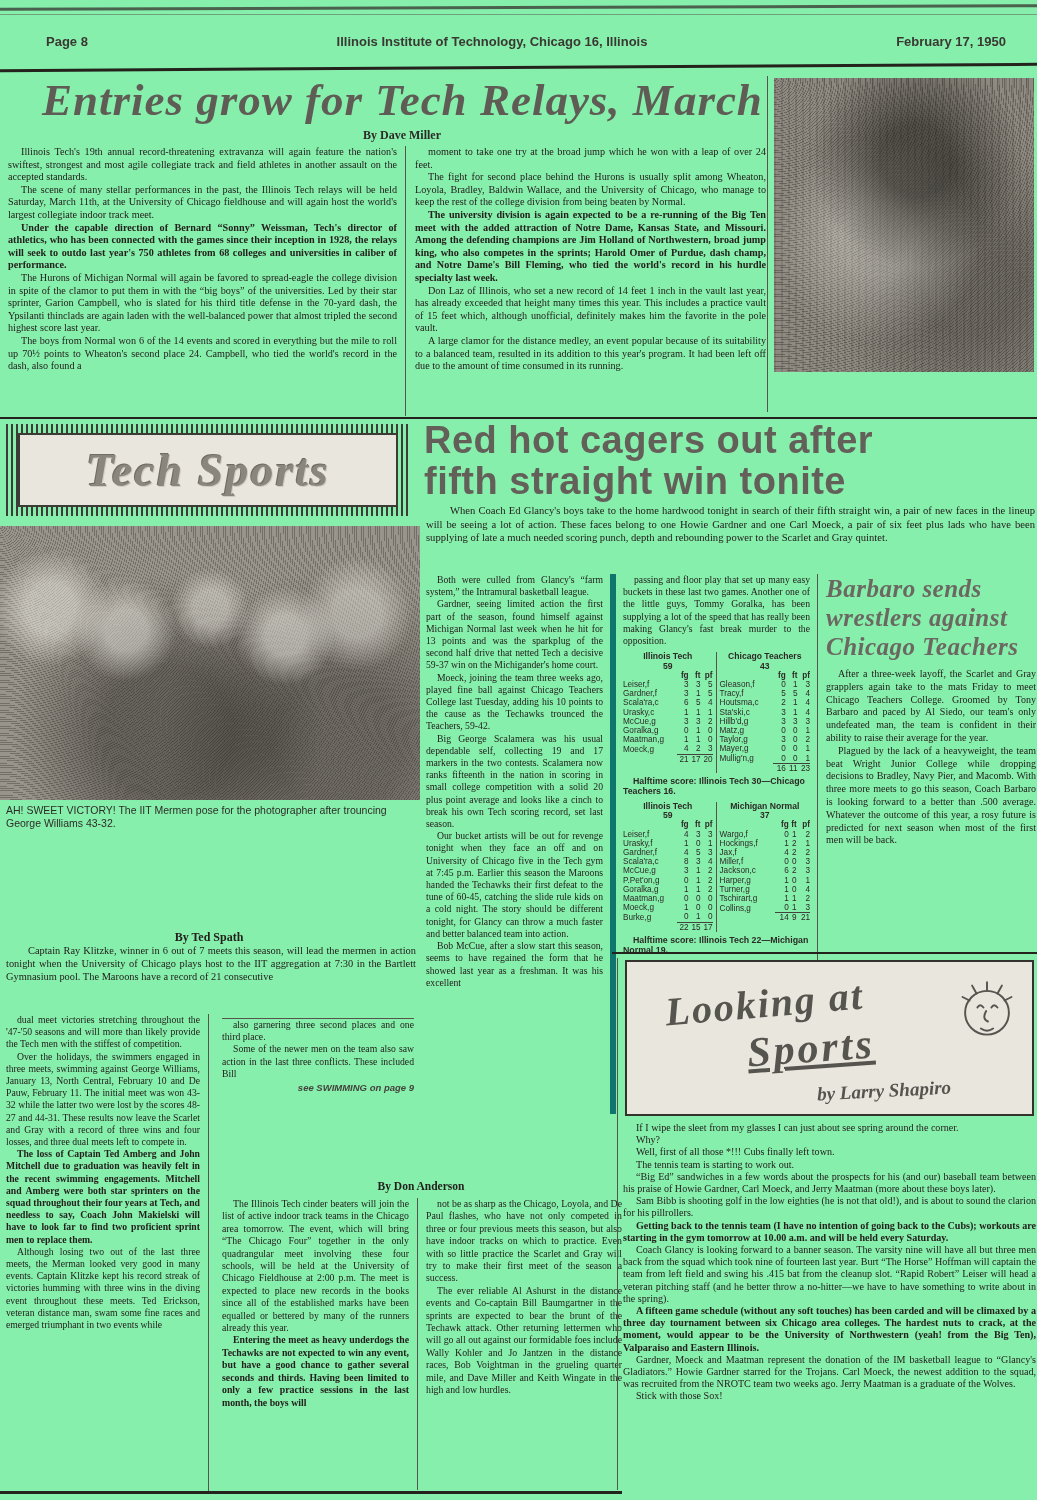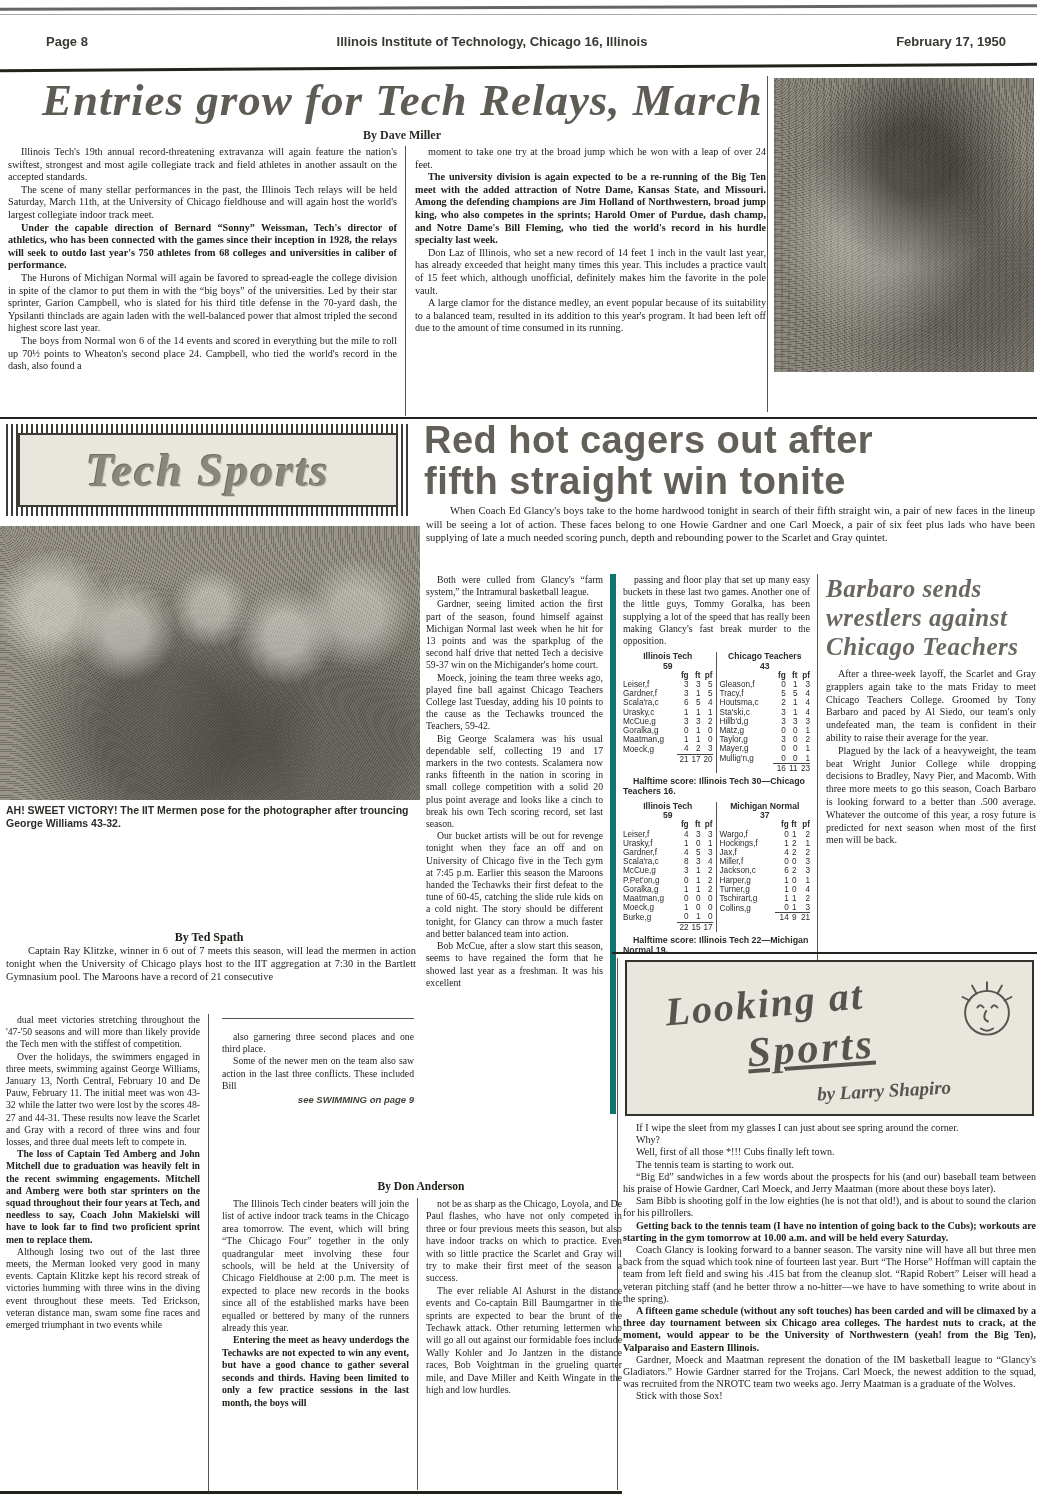--- a/index.html
+++ b/index.html
@@ -1,19 +1,19 @@
 <!DOCTYPE html>
 <html><head>
 <meta charset="utf-8">
 <style>
   * { margin:0; padding:0; box-sizing:border-box; }
   html,body { background:#b9b6af; }
   .sheet {
     position:relative; width:1037px; height:1500px; margin:0 auto;
-    background:#ffffff;
+    background:#86efac;
     font-family:"Liberation Serif","DejaVu Serif",serif;
     color:#23211c; overflow:hidden;
   }
   .scan-top { position:absolute; left:0; top:6px; width:1037px; height:3px; background:#34322d; transform:rotate(-.2deg); opacity:.75;}
   .scan-top2{ position:absolute; left:0; top:14px; width:1037px; height:1px; background:#55524b; opacity:.5;}
   
   .masthead { position:absolute; left:46px; top:34px; width:960px; display:flex; justify-content:space-between; align-items:baseline;
     font-family:"Liberation Sans","DejaVu Sans",sans-serif; font-weight:bold; color:#3a3832;}
   .mh-page { font-size:13px; }
   .mh-title { font-size:13px; }
@@ -85,30 +85,30 @@
       radial-gradient(circle at 12% 30%, rgba(250,248,240,.45) 0 6%, transparent 14%),
       radial-gradient(circle at 30% 38%, rgba(250,248,240,.45) 0 6%, transparent 15%),
       radial-gradient(circle at 50% 30%, rgba(250,248,240,.40) 0 6%, transparent 14%),
       radial-gradient(circle at 68% 40%, rgba(250,248,240,.45) 0 6%, transparent 15%),
       radial-gradient(circle at 85% 32%, rgba(250,248,240,.40) 0 6%, transparent 14%),
       radial-gradient(circle at 40% 75%, rgba(28,26,22,.40) 0 20%, transparent 48%),
       radial-gradient(circle at 80% 80%, rgba(28,26,22,.35) 0 16%, transparent 44%),
       repeating-radial-gradient(circle at 0 0, rgba(35,33,28,.32) 0 .7px, transparent .7px 2.3px);
   }
   .swim-caption { position:absolute; left:6px; top:804px; width:410px;
-    font-family:"Liberation Sans","DejaVu Sans",sans-serif; font-weight:bold; font-size:10.5px; line-height:13px; color:#2e2c27;}
+    font-family:"Liberation Sans","DejaVu Sans",sans-serif; font-weight:normal; font-size:10.5px; line-height:13px; color:#2e2c27;}
   .swim-head { position:absolute; left:2px; top:838px; width:416px;
     font-family:"Liberation Sans","DejaVu Sans",sans-serif; font-weight:bold; font-size:41px; line-height:44px; color:#6b6860; letter-spacing:1px;}
   .swim-byline { position:absolute; left:2px; top:930px; width:414px; text-align:center; font-weight:bold; font-size:12px;}
   .swim-lead { position:absolute; left:6px; top:944px; width:410px;}
   .swim-lead p { font-size:10.4px; line-height:13.2px; text-align:justify; text-indent:22px;}
   .swim-colA { position:absolute; left:6px; top:1014px; width:203px; height:478px; padding-right:8px;
     border-right:1px solid #57544d; overflow:hidden;}
   .swim-colA p, .swim-colB p { font-size:9.7px; line-height:12.2px; text-align:justify; text-indent:11px;}
-  .swim-colB { position:absolute; left:222px; top:1018px; width:192px; border-top:1px solid #57544d; padding-top:12px;}
+  .swim-colB { position:absolute; left:222px; top:1018px; width:192px; border-top:1px solid #57544d; padding-top:0;}
   .jump-ref { font-family:"Liberation Sans","DejaVu Sans",sans-serif; font-weight:bold; font-style:italic;
     font-size:9.5px; text-align:right; color:#44423c; margin-top:2px;}
   
   .track-head { position:absolute; left:222px; top:1106px; width:400px;
     font-style:italic; font-weight:bold; font-size:29px; line-height:33px; color:#6b6861; letter-spacing:.5px;
     text-shadow:1px 1px 0 #cfccc3;}
   .track-byline { position:absolute; left:222px; top:1180px; width:398px; text-align:center; font-weight:bold; font-size:11.5px;}
   .track-cols { position:absolute; left:222px; top:1198px; width:400px; height:292px; display:flex; overflow:hidden;}
   .tr-colC { width:196px; padding-right:8px; border-right:1px solid #57544d;}
   .tr-colD { width:204px; padding-left:8px;}
@@ -148,20 +148,21 @@
   <div class="relays-cols body-text">
     <div class="relays-colL">
       <p>Illinois Tech's 19th annual record-threatening extravanza will again feature the nation's swiftest, strongest and most agile collegiate track and field athletes in another assault on the accepted standards.</p>
       <p>The scene of many stellar performances in the past, the Illinois Tech relays will be held Saturday, March 11th, at the University of Chicago fieldhouse and will again host the world's largest collegiate indoor track meet.</p>
       <p class="bold-para">Under the capable direction of Bernard “Sonny” Weissman, Tech's director of athletics, who has been connected with the games since their inception in 1928, the relays will seek to outdo last year's 750 athletes from 68 colleges and universities in caliber of performance.</p>
       <p>The Hurons of Michigan Normal will again be favored to spread-eagle the college division in spite of the clamor to put them in with the “big boys” of the universities. Led by their star sprinter, Garion Campbell, who is slated for his third title defense in the 70-yard dash, the Ypsilanti thinclads are again laden with the well-balanced power that almost tripled the second highest score last year.</p>
       <p>The boys from Normal won 6 of the 14 events and scored in everything but the mile to roll up 70½ points to Wheaton's second place 24. Campbell, who tied the world's record in the dash, also found a</p>
     </div>
     <div class="relays-colR">
       <p>moment to take one try at the broad jump which he won with a leap of over 24 feet.</p>
+      <p>The fight for second place behind the Hurons is usually split among Wheaton, Loyola, Bradley, Baldwin Wallace, and the University of Chicago, who manage to keep the rest of the college division from being beaten by Normal.</p>
       <p class="bold-para">The university division is again expected to be a re-running of the Big Ten meet with the added attraction of Notre Dame, Kansas State, and Missouri. Among the defending champions are Jim Holland of Northwestern, broad jump king, who also competes in the sprints; Harold Omer of Purdue, dash champ, and Notre Dame's Bill Fleming, who tied the world's record in his hurdle specialty last week.</p>
       <p>Don Laz of Illinois, who set a new record of 14 feet 1 inch in the vault last year, has already exceeded that height many times this year. This includes a practice vault of 15 feet which, although unofficial, definitely makes him the favorite in the pole vault.</p>
       <p>A large clamor for the distance medley, an event popular because of its suitability to a balanced team, resulted in its addition to this year's program. It had been left off due to the amount of time consumed in its running.</p>
     </div>
   </div>
 
   <div class="photo-vrule"></div>
   <div class="photo1"></div>
 
   <div class="hrule2"></div>

